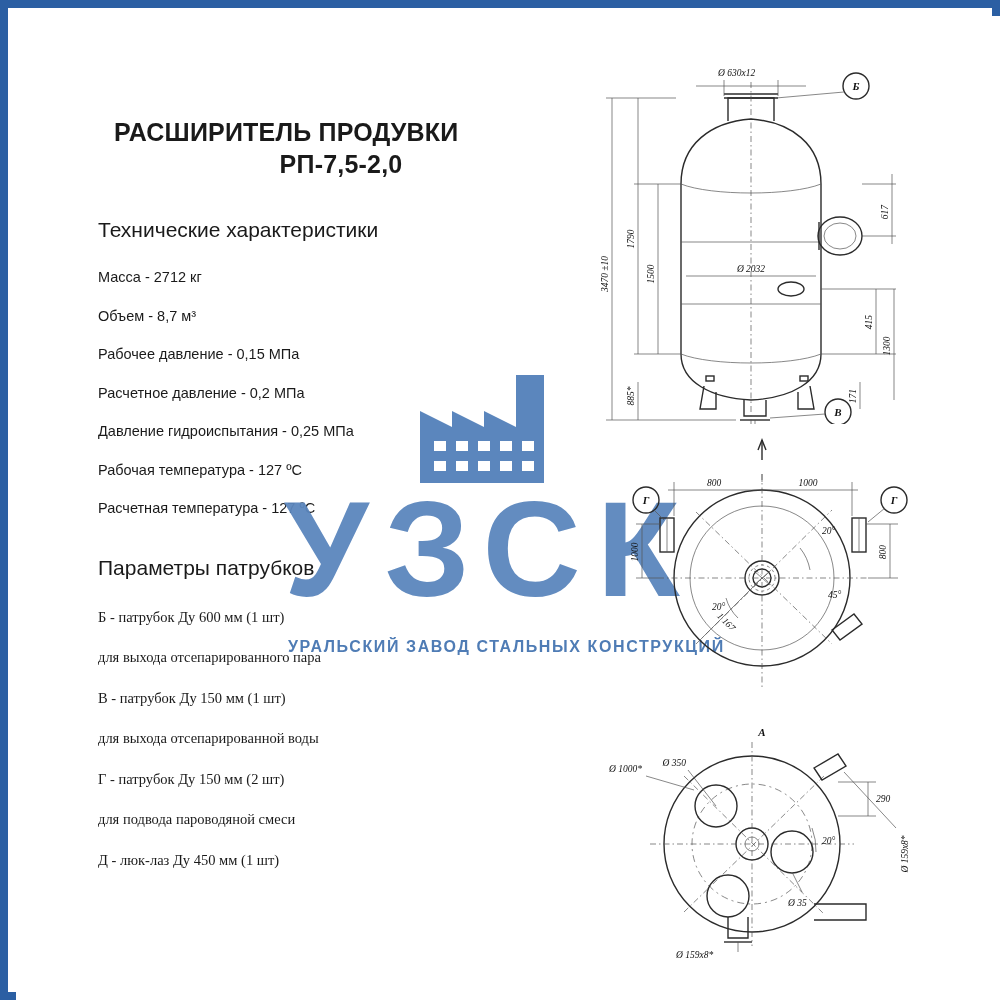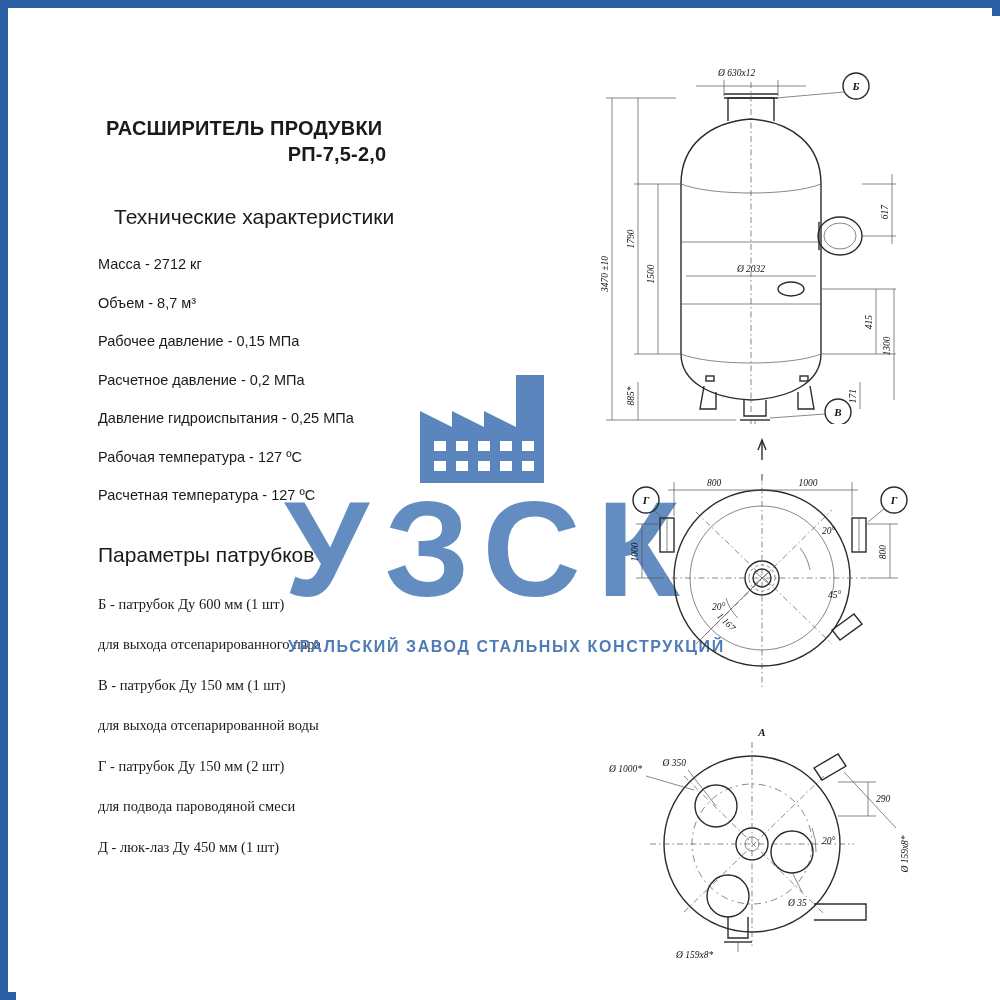--- a/index.html
+++ b/index.html
@@ -21,26 +21,26 @@
     position:absolute;left:8px;top:8px;width:984px;height:984px;
     background:#fff;
     overflow:hidden;
   }
 
   
   .left{
     position:absolute;left:82px;top:100px;width:470px;
   }
   .title{
-    font-size:20px;font-weight:bold;line-height:1.28;letter-spacing:.2px;
-    margin:0 0 0 8px;
+    font-size:25px;font-weight:bold;line-height:1.28;letter-spacing:.2px;
+    margin:0 0 0 16px;
   }
   .title .l2{display:block;text-align:center;}
   .h2{
-    font-size:21px;font-weight:normal;margin:38px 0 0 16px;
+    font-size:21px;font-weight:normal;margin:38px 0 0 0;
   }
   .speclist{margin:28px 0 0 0;padding:0;list-style:none;}
   .speclist li{
     font-size:14.5px;line-height:1.0;margin:18px 0 24px 0;white-space:nowrap;
   }
   .h3{
     font-size:21px;font-weight:normal;margin:40px 0 0 0;
   }
   .nozzles{margin:30px 0 0 0;padding:0;list-style:none;font-family:Liberation Serif, serif;}
   .nozzles li{

